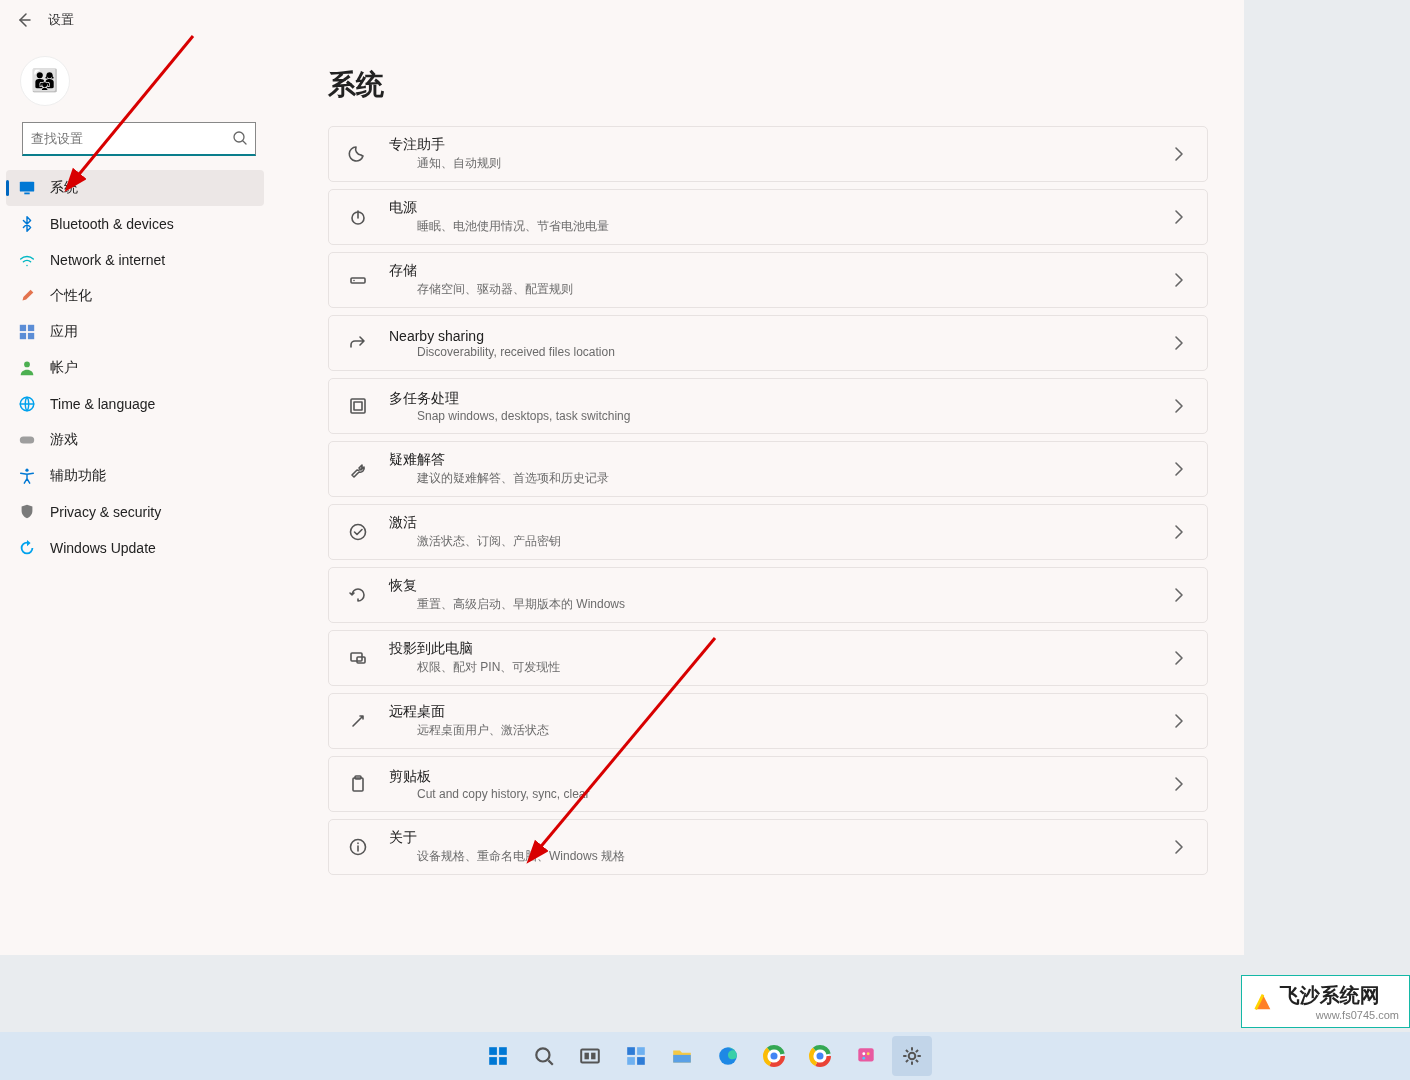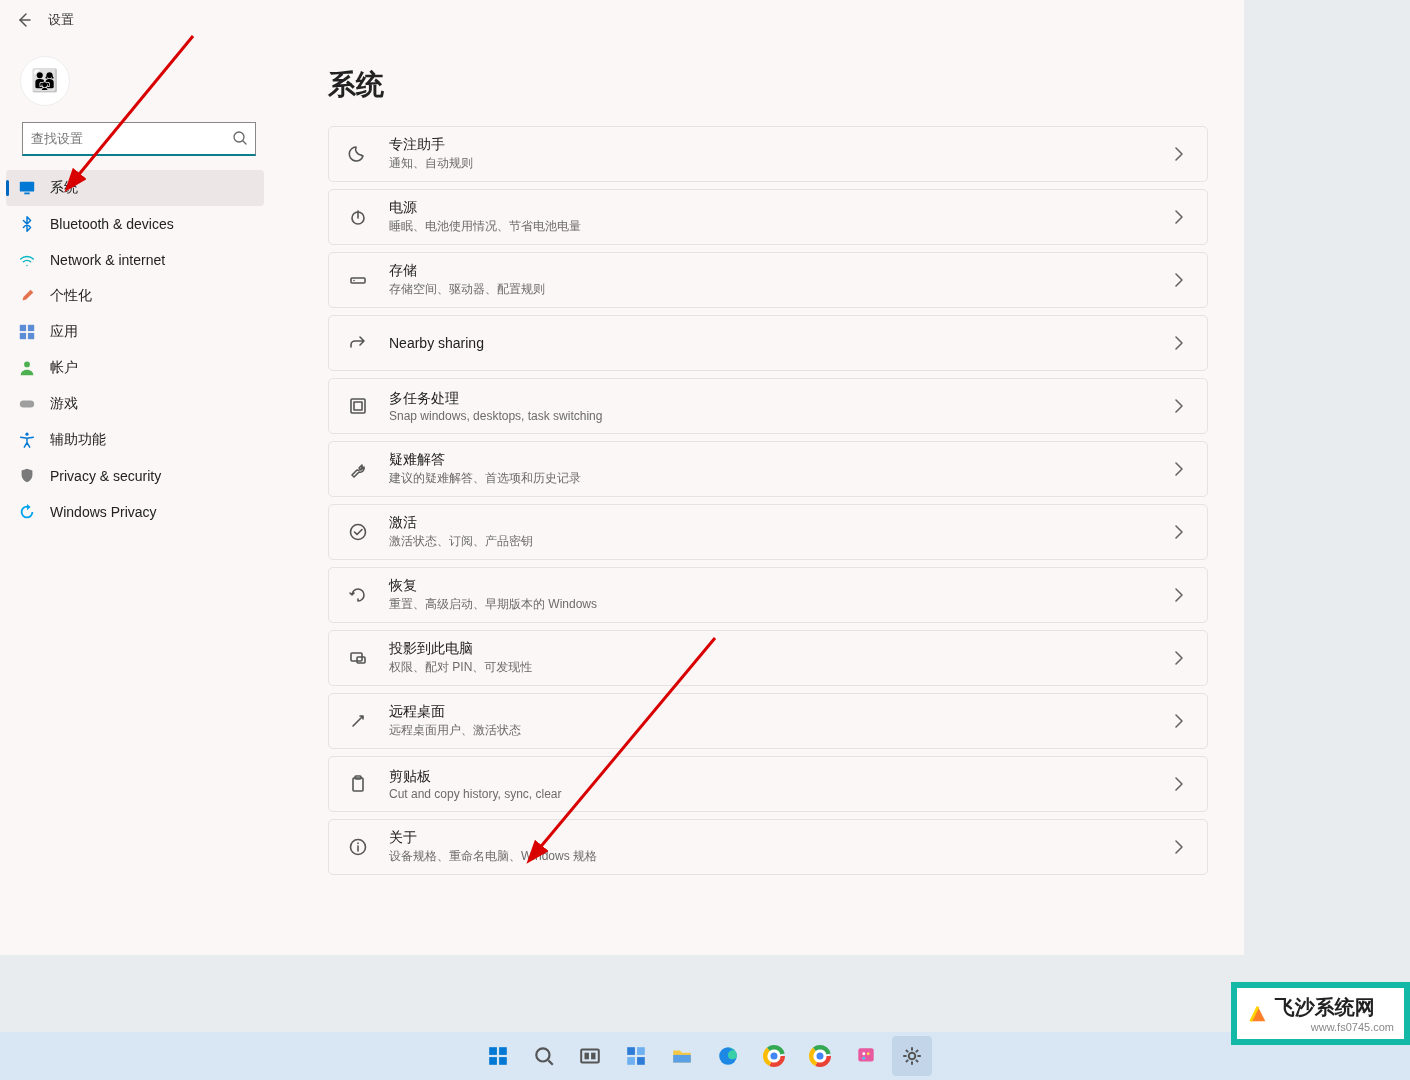--- a/index.html
+++ b/index.html
@@ -19,31 +19,31 @@
   .nav li { height:36px; display:flex; align-items:center; padding:0 12px; gap:14px; font-size:14px; color:#222; border-radius:4px; cursor:pointer; position:relative; }
   .nav li.active { background:#ece7e6; }
   .nav li.active::before { content:""; position:absolute; left:0; top:10px; bottom:10px; width:3px; background:#0067c0; border-radius:2px; }
   .nav .ic { width:18px; height:18px; display:flex; align-items:center; justify-content:center; }
   .main { flex:1; padding: 26px 36px 18px 58px; overflow:auto; }
   .page-title { font-size:28px; font-weight:600; color:#222; margin-bottom:22px; }
   .card { background:#fbf7f6; border:1px solid #e7e2e1; border-radius:5px; height:56px; display:flex; align-items:center; padding:6px 18px; margin-bottom:7px; cursor:pointer; }
   .card .cic { width:22px; height:22px; margin-right:20px; display:flex; align-items:center; justify-content:center; color:#555; }
   .card .ct { flex:1; }
   .card .ct .t1 { font-size:14px; color:#222; }
-  .card .ct .t2 { font-size:12px; color:#6b6b6b; margin-top:1px; }
+  .card .ct .t2 { font-size:12px; color:#6b6b6b; margin-top:1px;margin-left:28px; }
   .card .chev { color:#666; }
   svg { display:block; }
   
   .arrow { position:absolute; pointer-events:none; }
   
   .taskbar { position:absolute; left:0; right:0; bottom:0; height:48px; background:#d9e6f3; display:flex; align-items:center; justify-content:center; gap:6px; }
   .taskbar .titem { width:40px; height:40px; border-radius:4px; display:flex; align-items:center; justify-content:center; cursor:pointer; }
   .taskbar .titem.active { background:#c2d5e9; }
   
-  .watermark { position:absolute; right:0; bottom:35px; background:#fff; padding:6px 10px; font-size:20px; font-weight:600; color:#222; display:flex; align-items:center; gap:6px; border:6px solid #14b8a6; }
+  .watermark { position:absolute; right:0; bottom:52px; background:#fff; padding:6px 10px; font-size:20px; font-weight:600; color:#222; display:flex; align-items:center; gap:6px; border:1px solid #14b8a6; }
   .watermark .wm-sub { font-size:11px; color:#888; font-weight:400;margin-left:36px; }
   .watermark .wm-logo { width:22px; height:22px; }
   .screen { position:relative; width:1410px; height:1080px; background:#e9ecef; }
 </style>
 </head>
 <body>
 
 <div class="screen">
 <div class="app">
   <div class="topbar">
@@ -119,20 +119,29 @@
                 <svg width="20" height="20" viewBox="0 0 20 20">
                   <circle cx="10" cy="6" r="3.2" fill="#4caf50"></circle>
                   <path d="M3 18c0-3.5 3-6 7-6s7 2.5 7 6" fill="#4caf50"></path>
                 </svg>
               </span>
               <span>帐户</span>
             </li>
             <li>
               <span class="ic">
                 <svg width="20" height="20" viewBox="0 0 20 20">
+                  <circle cx="10" cy="10" r="7.5" stroke="#00a2ed" stroke-width="1.6" fill="none" stroke-linecap="round" stroke-linejoin="round"></circle>
+                  <path d="M2.5 10h15M10 2.5c2.5 2.5 2.5 12.5 0 15M10 2.5c-2.5 2.5-2.5 12.5 0 15" stroke="#00a2ed" stroke-width="1.6" fill="none" stroke-linecap="round" stroke-linejoin="round"></path>
+                </svg>
+              </span>
+              <span>Time &amp; language</span>
+            </li>
+            <li>
+              <span class="ic">
+                <svg width="20" height="20" viewBox="0 0 20 20">
                   <rect x="2" y="6" width="16" height="8" rx="4" fill="#9e9e9e"></rect>
                 </svg>
               </span>
               <span>游戏</span>
             </li>
             <li>
               <span class="ic">
                 <svg width="20" height="20" viewBox="0 0 20 20">
                   <circle cx="10" cy="3.5" r="1.8" fill="#0078d4"></circle>
                   <path d="M3 7l7 1 7-1M10 8v5l-3 5M10 13l3 5" stroke="#0078d4" stroke-width="1.6" fill="none" stroke-linecap="round" stroke-linejoin="round"></path>
@@ -147,21 +156,21 @@
                 </svg>
               </span>
               <span>Privacy &amp; security</span>
             </li>
             <li>
               <span class="ic">
                 <svg width="20" height="20" viewBox="0 0 20 20">
                   <path d="M10 3a7 7 0 107 7h-2a5 5 0 11-5-5v3l4-3.5L10 1v2z" fill="#00a2ed"></path>
                 </svg>
               </span>
-              <span>Windows Privacy</span>
+              <span>Windows Update</span>
             </li>
           </ul>
     </div>
     <div class="main">
       <div class="page-title">系统</div>
       <div id="cards">
             <div class="card">
               <span class="cic">
                 <svg width="20" height="20" viewBox="0 0 20 20">
                   <path d="M13 11A6 6 0 018 3a7 7 0 107 9 6 6 0 01-2-1z" stroke="#555" stroke-width="1.6" fill="none" stroke-linecap="round" stroke-linejoin="round"></path>
@@ -212,20 +221,21 @@
               </span>
             </div>
             <div class="card">
               <span class="cic">
                 <svg width="20" height="20" viewBox="0 0 20 20">
                   <path d="M12 4l4 4-4 4M16 8H7a4 4 0 00-4 4v2" stroke="#555" stroke-width="1.6" fill="none" stroke-linecap="round" stroke-linejoin="round"></path>
                 </svg>
               </span>
               <span class="ct">
                 <div class="t1">Nearby sharing</div>
+                <div class="t2">Discoverability, received files location</div>
               </span>
               <span class="chev">
                 <svg width="20" height="20" viewBox="0 0 20 20">
                   <path d="M7 4l6 6-6 6" stroke="#666" stroke-width="1.6" fill="none" stroke-linecap="round" stroke-linejoin="round"></path>
                 </svg>
               </span>
             </div>
             <div class="card">
               <span class="cic">
                 <svg width="20" height="20" viewBox="0 0 20 20">

